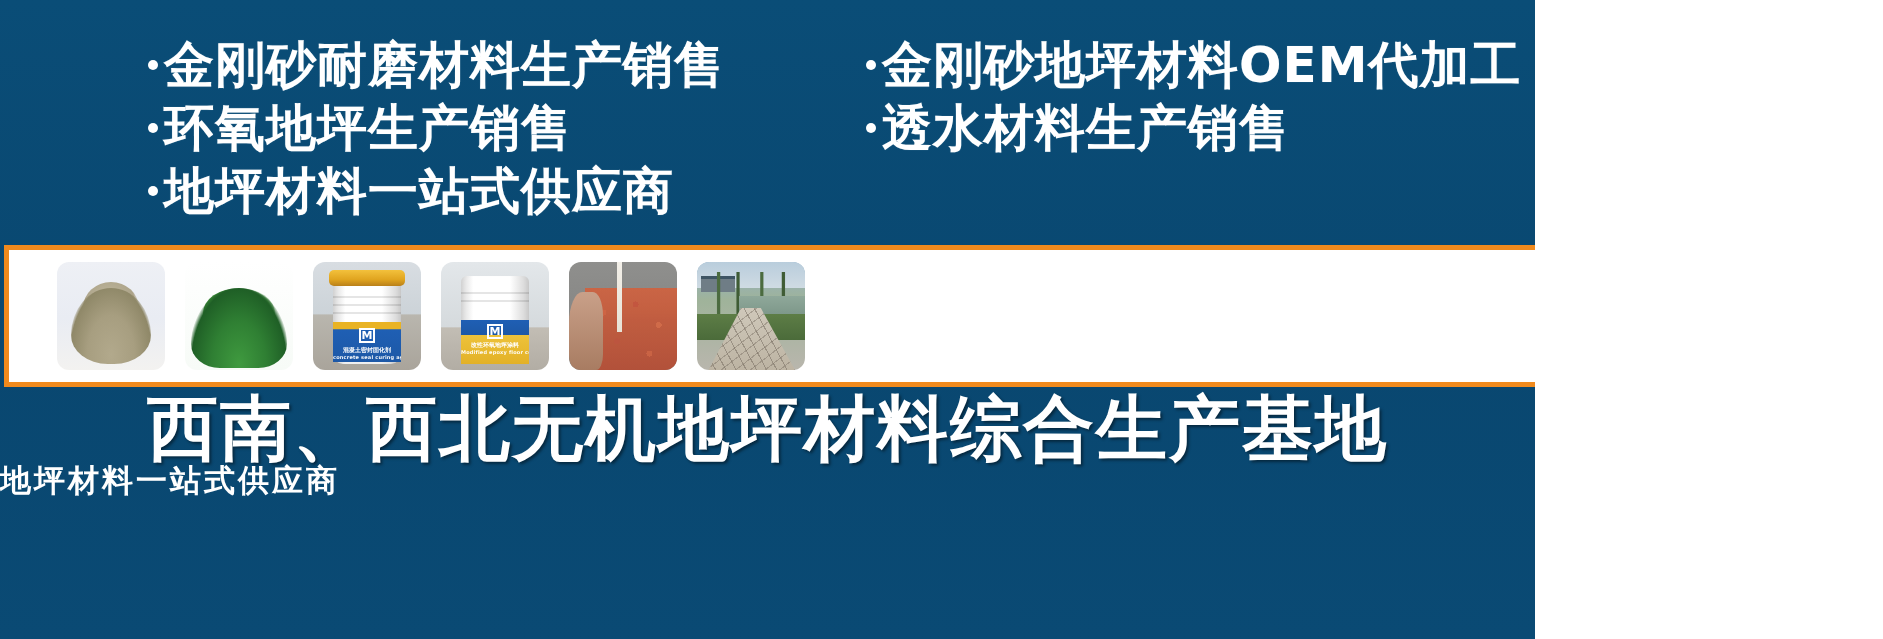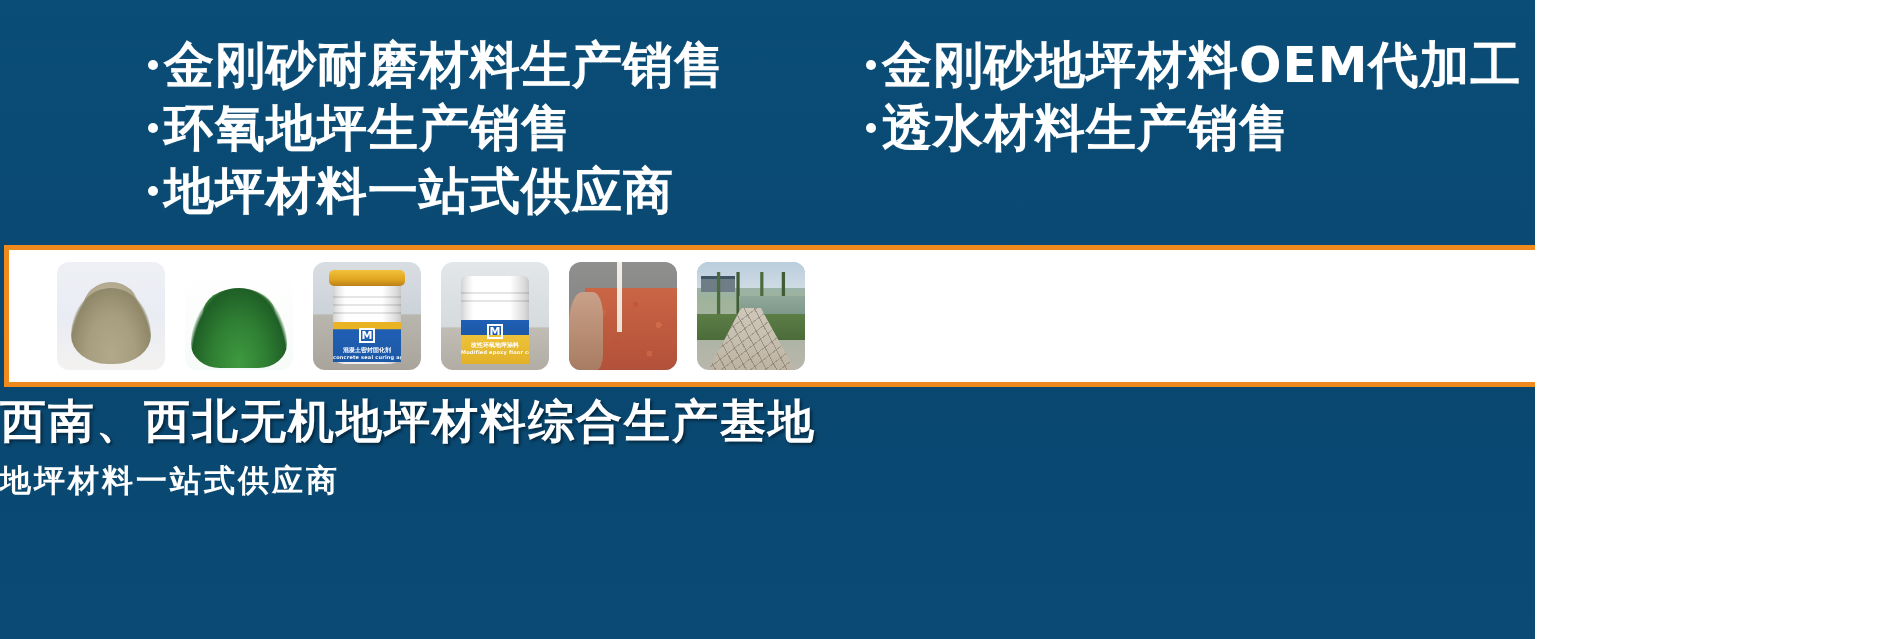--- a/index.html
+++ b/index.html
@@ -225,25 +225,25 @@
     color:#f0821e;
     letter-spacing:1px;
     white-space:nowrap;
     font-family:"DejaVu Sans","Liberation Sans",sans-serif;
     -webkit-text-stroke:.6px #e06a10;
   }
 
   
   .headline {
     position:absolute;
-    left:0; top:389px;
+    left:0; top:397px;
     width:100%;
-    text-align:left;
+    text-align:center;
     color:#ffffff;
-    font-size:46px;
+    font-size:71px;
     font-weight:bold;
     letter-spacing:2px;
     line-height:64px;
     text-shadow:2px 2px 3px rgba(0,0,0,.45);
     font-family:"DejaVu Sans","Liberation Sans",sans-serif;
   }
   .tagline {
     position:absolute;
     left:0; top:460px;
     width:100%;

